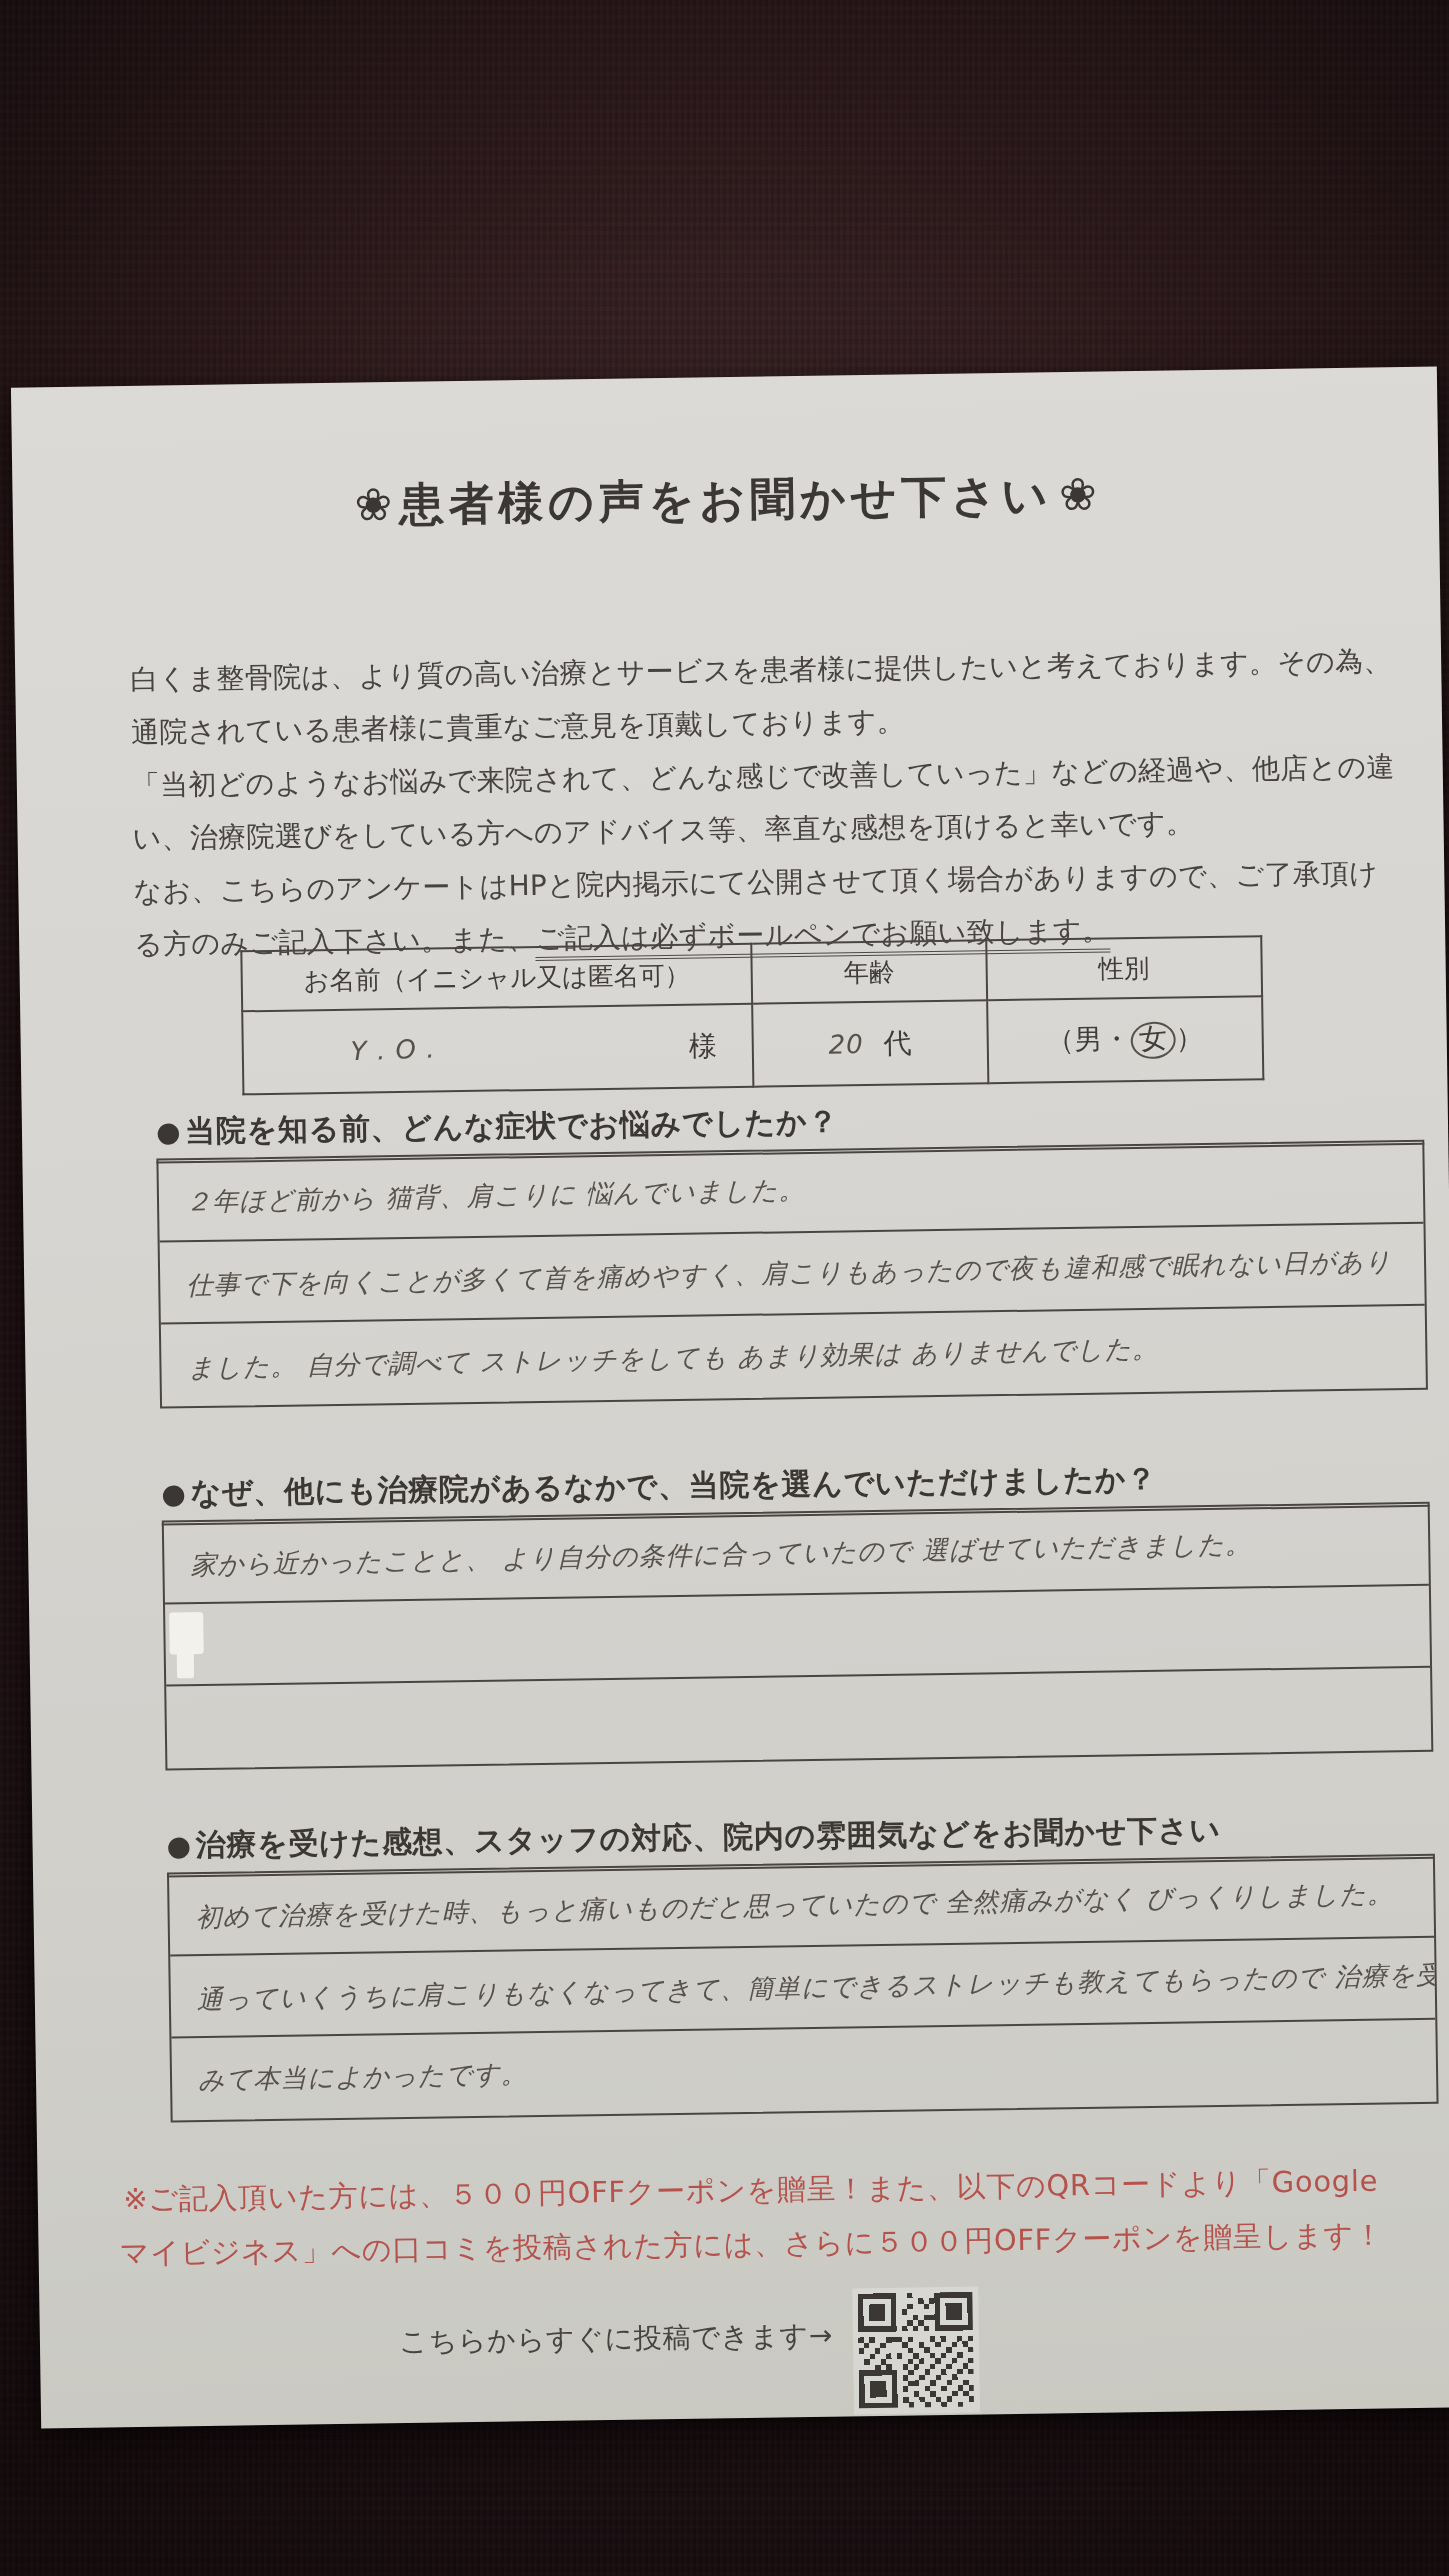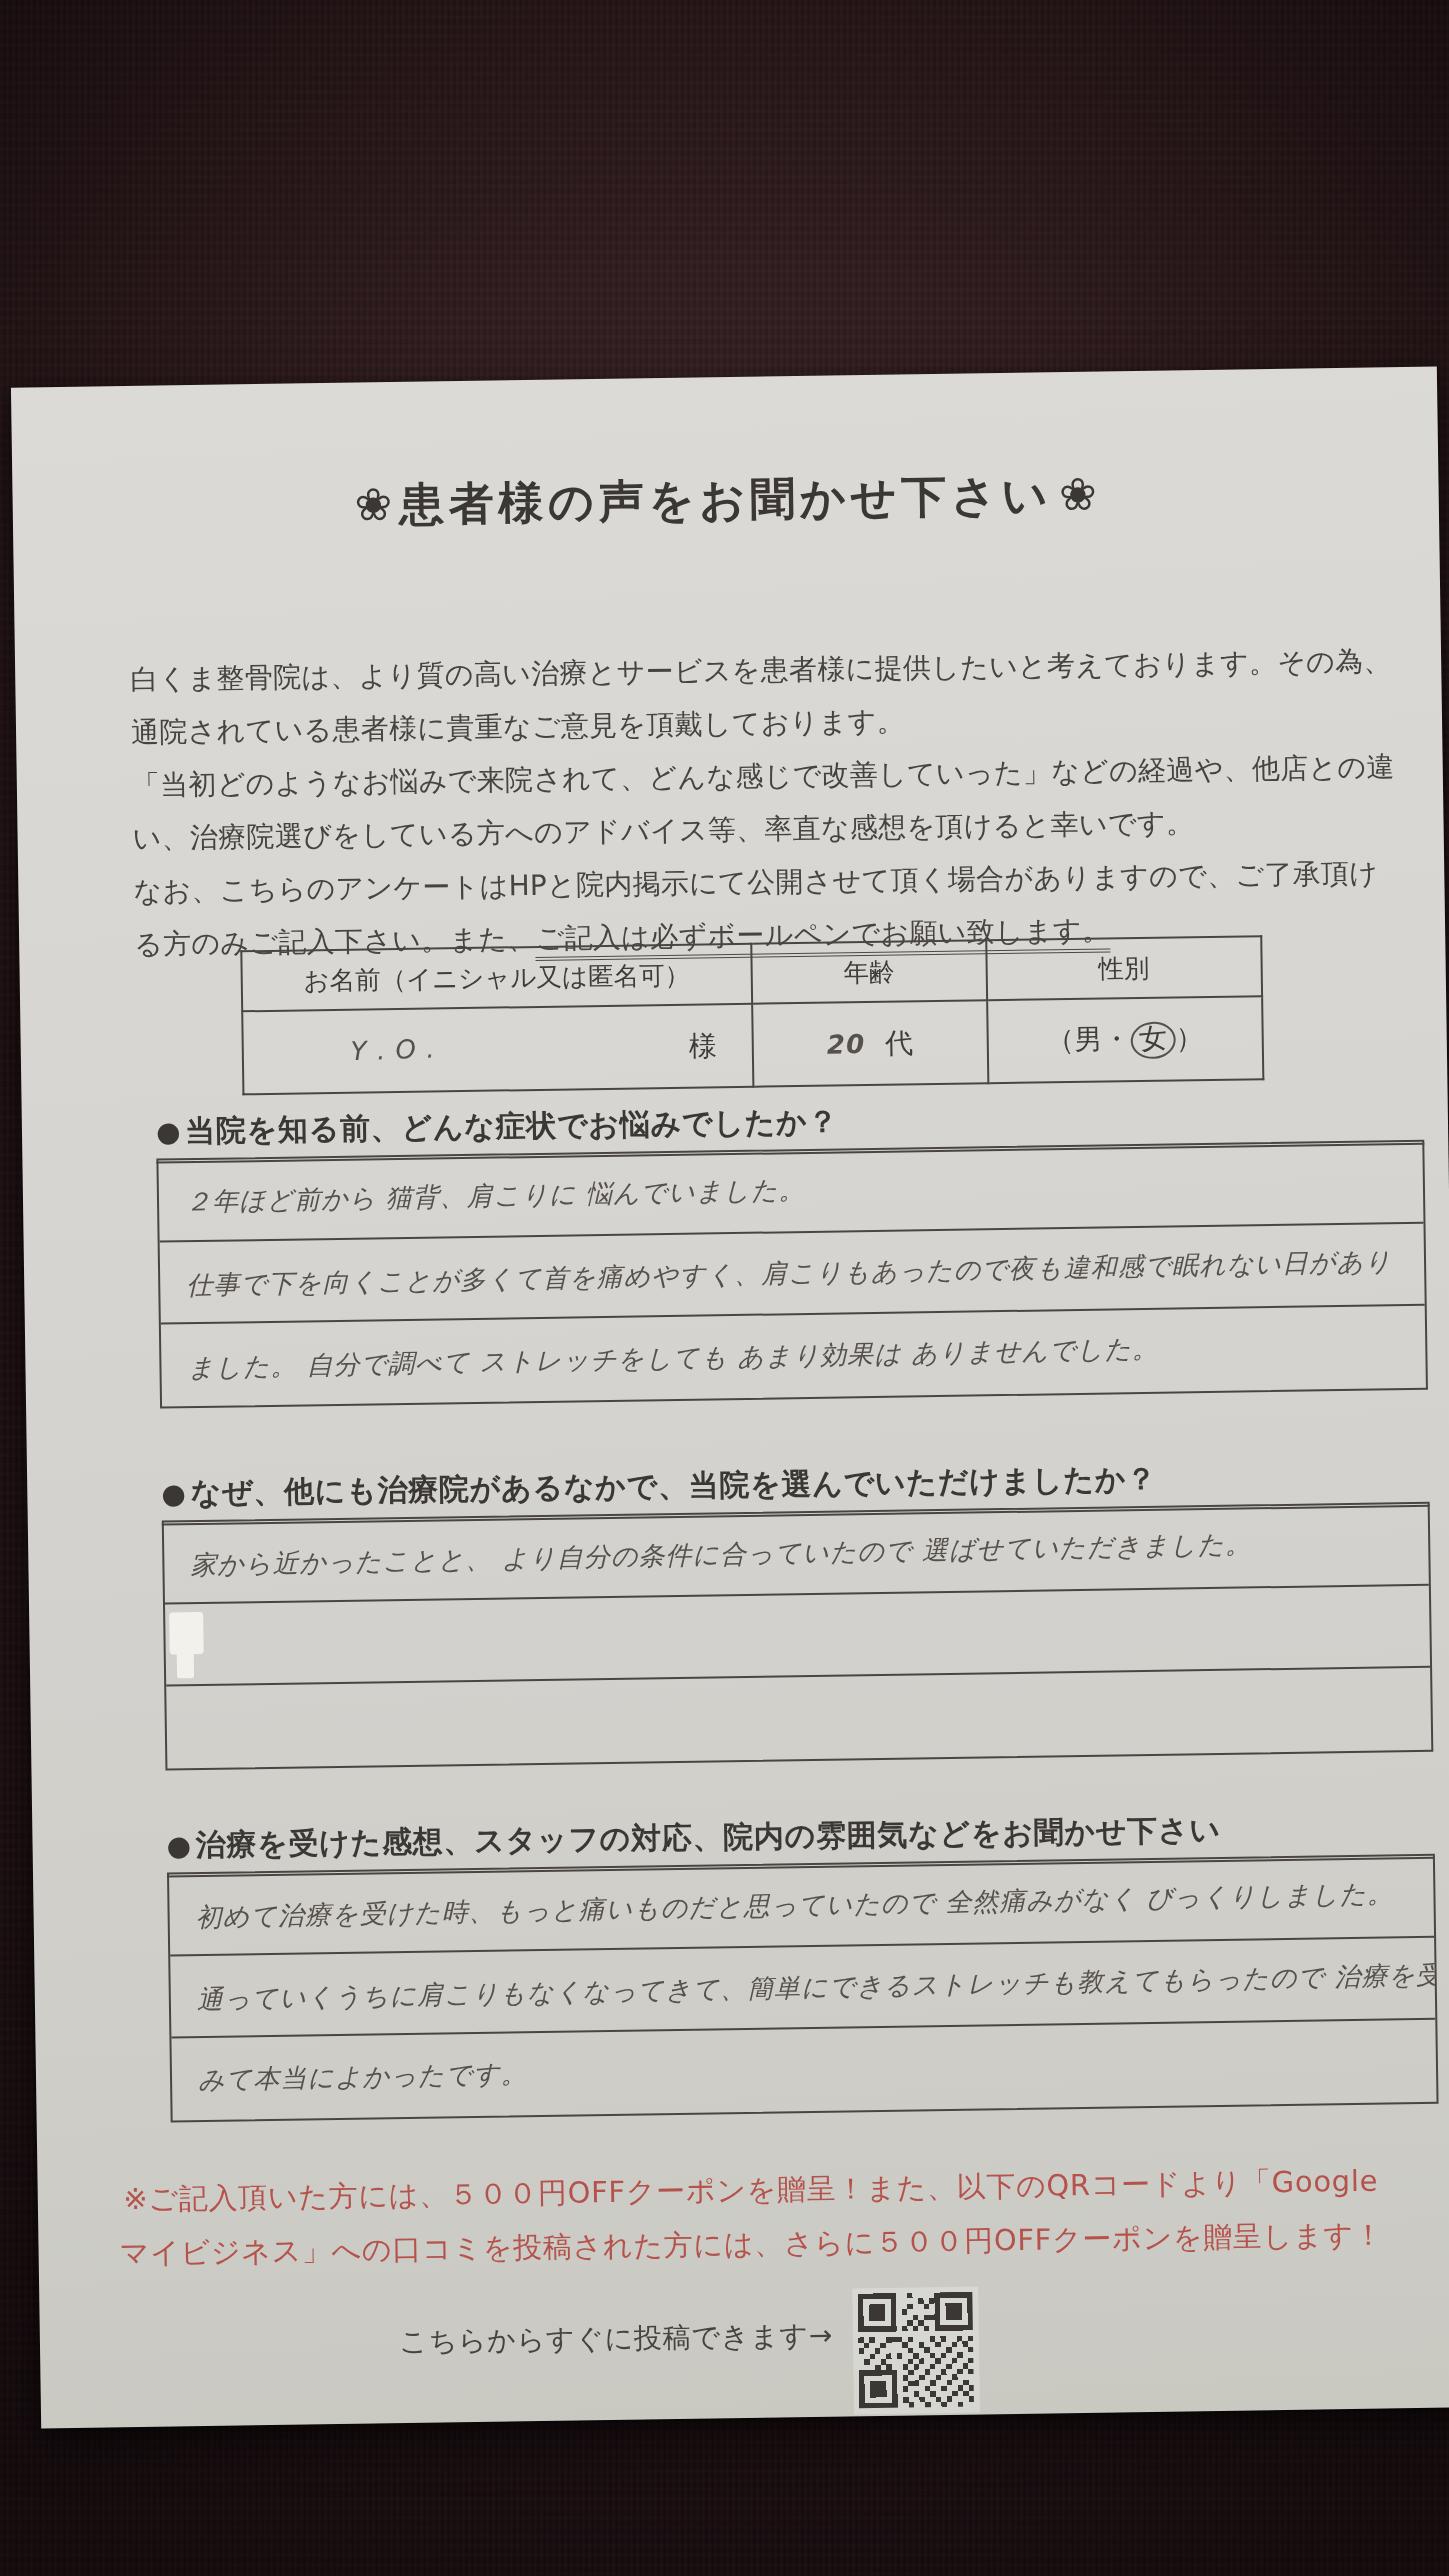--- a/index.html
+++ b/index.html
@@ -60,21 +60,21 @@
     color:#403c39;
   }
   .info-table .hrow td{height:56px;font-size:25.5px;}
   .info-table .vrow td{height:79px;font-size:28px;}
   .col-name{width:50%;}
   .col-age{width:23%;}
   .col-gender{width:27%;}
   .name-cell{position:relative;}
   .name-cell .hand{position:absolute;left:21%;top:50%;transform:translateY(-54%) rotate(-1deg);}
   .name-cell .suffix{position:absolute;right:35px;top:50%;transform:translateY(-50%);}
-  .age-cell .hand{margin-right:20px;font-weight:bold;}
+  .age-cell .hand{margin-right:20px;}
   .gender-circle{
     display:inline-block;
     border:2.7px solid #57514a;
     border-radius:50%;
     padding:1.3px 6.7px 4px 6.7px;
     transform:rotate(-4deg);
     line-height:1;
   }
   
   .hand{

